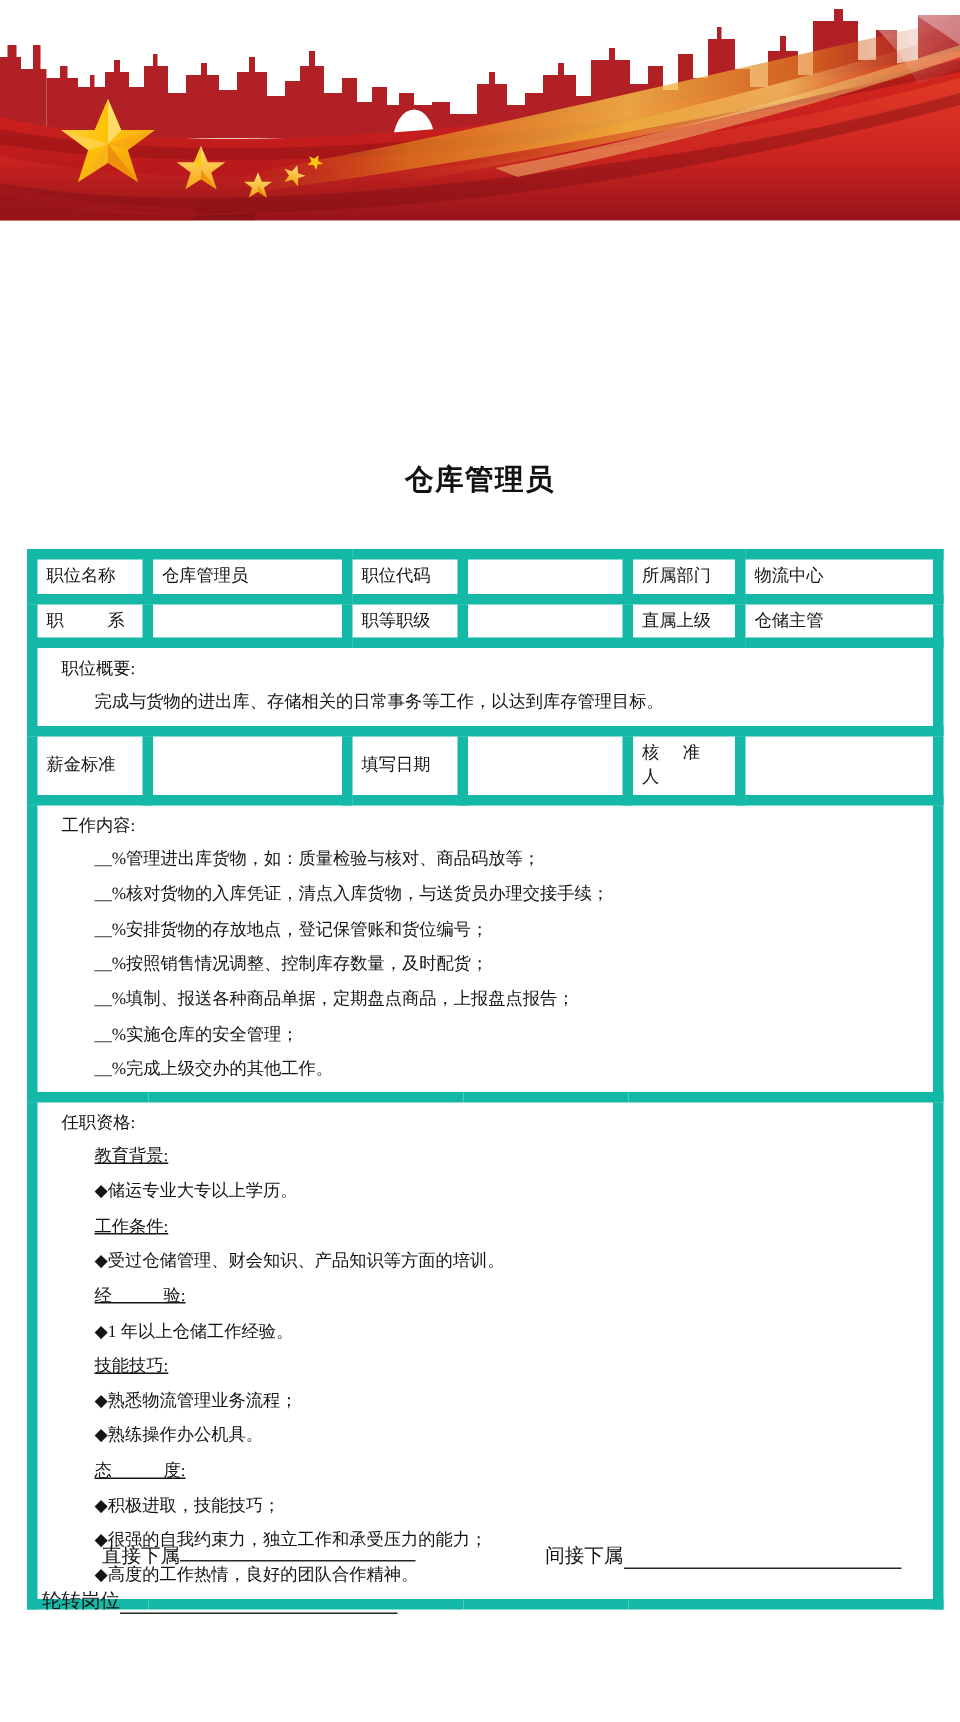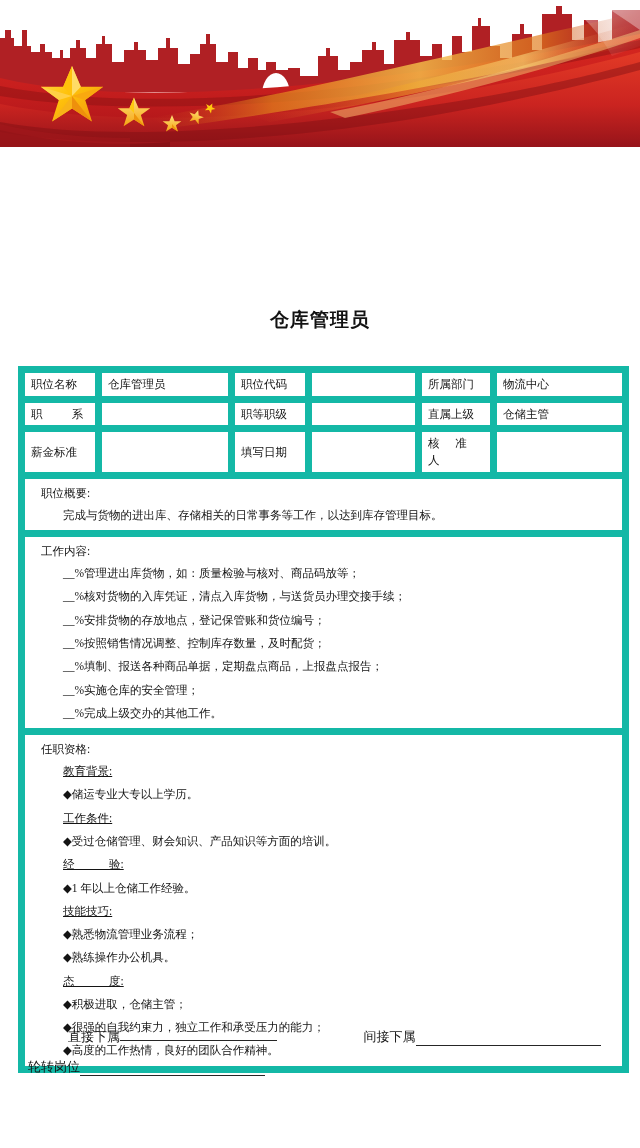--- a/index.html
+++ b/index.html
@@ -306,33 +306,33 @@
     <tr>
       <td class="spaced">职　　系</td>
       <td></td>
       <td>职等职级</td>
       <td></td>
       <td>直属上级</td>
       <td>仓储主管</td>
     </tr>
 
     <tr>
-      <td>薪金标准</td>
-      <td></td>
-      <td>填写日期</td>
-      <td></td>
-      <td class="spaced">核　准　人</td>
-      <td></td>
-    </tr>
-
-    <tr>
       <td class="block-cell" colspan="6">
         <div class="sec-head">职位概要:</div>
         <div class="sec-line">完成与货物的进出库、存储相关的日常事务等工作，以达到库存管理目标。</div>
       </td>
+    </tr>
+
+    <tr>
+      <td>薪金标准</td>
+      <td></td>
+      <td>填写日期</td>
+      <td></td>
+      <td class="spaced">核　准　人</td>
+      <td></td>
     </tr>
 
     <tr>
       <td class="block-cell" colspan="6">
         <div class="sec-head">工作内容:</div>
         <div class="sec-line">__%管理进出库货物，如：质量检验与核对、商品码放等；</div>
         <div class="sec-line">__%核对货物的入库凭证，清点入库货物，与送货员办理交接手续；</div>
         <div class="sec-line">__%安排货物的存放地点，登记保管账和货位编号；</div>
         <div class="sec-line">__%按照销售情况调整、控制库存数量，及时配货；</div>
         <div class="sec-line">__%填制、报送各种商品单据，定期盘点商品，上报盘点报告；</div>
@@ -352,21 +352,21 @@
         <div class="sec-bullet">◆受过仓储管理、财会知识、产品知识等方面的培训。</div>
 
         <div class="sec-sub"><span class="u">经　　　验:</span></div>
         <div class="sec-bullet">◆1 年以上仓储工作经验。</div>
 
         <div class="sec-sub"><span class="u">技能技巧:</span></div>
         <div class="sec-bullet">◆熟悉物流管理业务流程；</div>
         <div class="sec-bullet">◆熟练操作办公机具。</div>
 
         <div class="sec-sub"><span class="u">态　　　度:</span></div>
-        <div class="sec-bullet">◆积极进取，仓储主管；</div>
+        <div class="sec-bullet">◆积极进取，技能技巧；</div>
         <div class="sec-bullet">◆很强的自我约束力，独立工作和承受压力的能力；</div>
         <div class="sec-bullet">◆高度的工作热情，良好的团队合作精神。</div>
       </td>
     </tr>
 
   </tbody>
 </table>
 
 <div id="footer-fields">
   <div class="ff-row">

